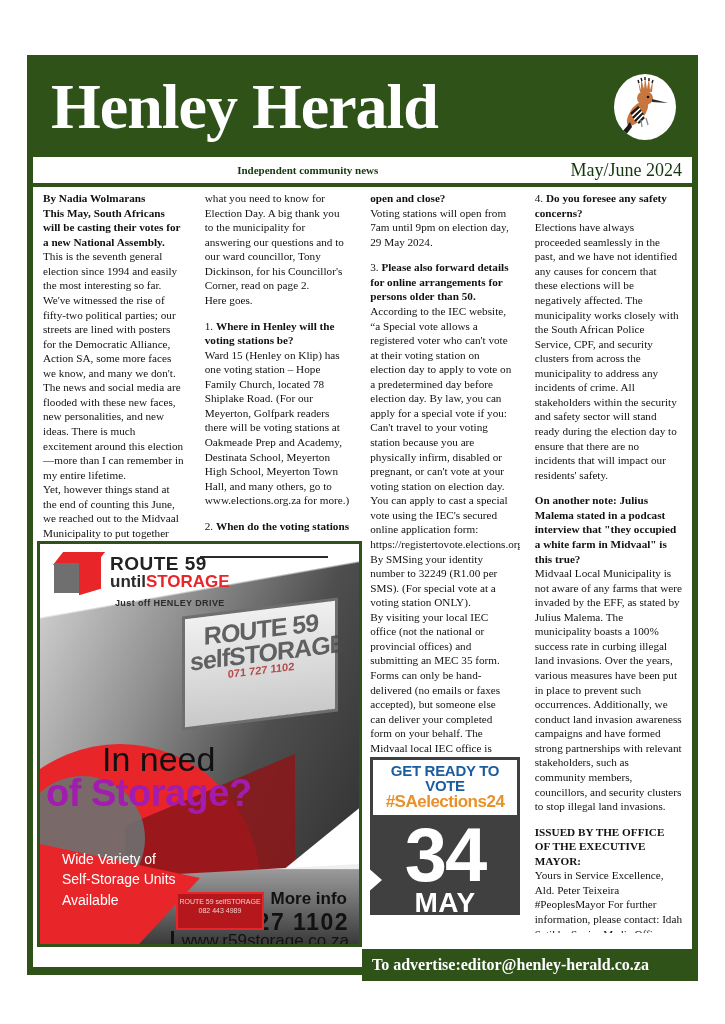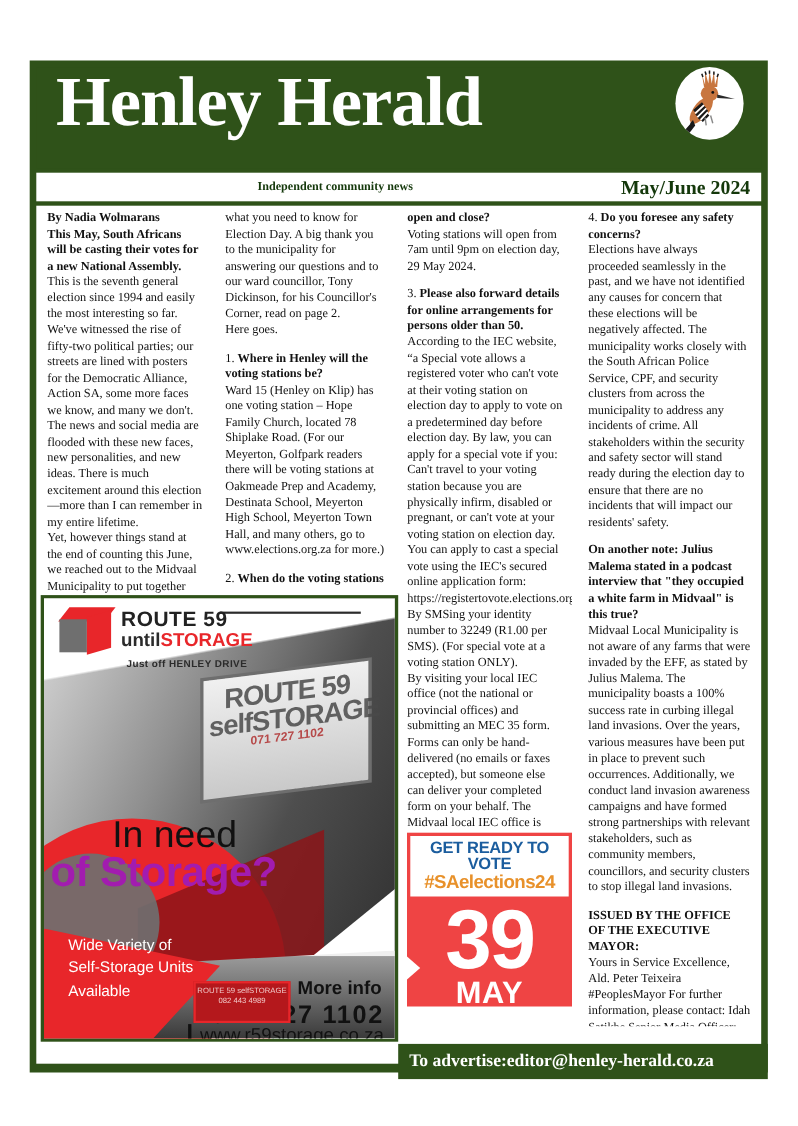--- a/index.html
+++ b/index.html
@@ -24,21 +24,21 @@
     background: #2f5219;
     padding: 6px;
   }
 
   
   .masthead {
     position: relative;
     height: 92px;
     background: #2f5219;
     display: flex;
-    align-items: flex-start;
+    align-items: center;
     padding: 0 10px 0 18px;
     overflow: hidden;
     gap: 20px;
   }
   .masthead-title {
     color: #ffffff;
     font-family: "Liberation Serif", serif;
     font-weight: bold;
     font-size: 64px;
     letter-spacing: -1px;
@@ -77,21 +77,21 @@
     flex: 1;
     text-align: center;
     font-family: "Liberation Serif", serif;
     font-weight: bold;
     font-size: 11px;
     color: #14380b;
     white-space: nowrap;
   }
   .info-date {
     font-family: "Liberation Serif", serif;
-    font-weight: bold;
+    font-weight: normal;
     font-size: 18px;
     color: #14380b;
     white-space: nowrap;
   }
 
   
   .canvas {
     position: relative;
     background: #ffffff;
     height: 780px;
@@ -329,21 +329,21 @@
     text-align: center;
     padding-top: 4px;
     line-height: 1.25;
   }
 
   
   .ad-vote {
     position: absolute;
     left: 370px; top: 757px;
     width: 150px; height: 158px;
-    background: #ef4444;
+    background: #404040;
     padding: 3px;
     overflow: hidden;
   }
   .av-top {
     background: #ffffff;
     padding: 3px 4px 4px 4px;
     text-align: center;
   }
   .av-l1 {
     font-family: "Liberation Sans", sans-serif;
@@ -534,20 +534,20 @@
     </div>
   </div>
 
   <div class="ad-vote">
     <div class="av-top">
       <div class="av-l1">GET READY TO VOTE</div>
       <div class="av-l2">#SAelections24</div>
     </div>
     <div class="av-body">
       <div class="av-arrow-l"></div>
-      <div class="av-29">39</div>
+      <div class="av-29">34</div>
       <div class="av-may">MAY</div>
 
     </div>
   </div>
 
   <div class="ad-strip">To advertise:editor@henley-herald.co.za</div>
 </div>
 
 </body></html>

